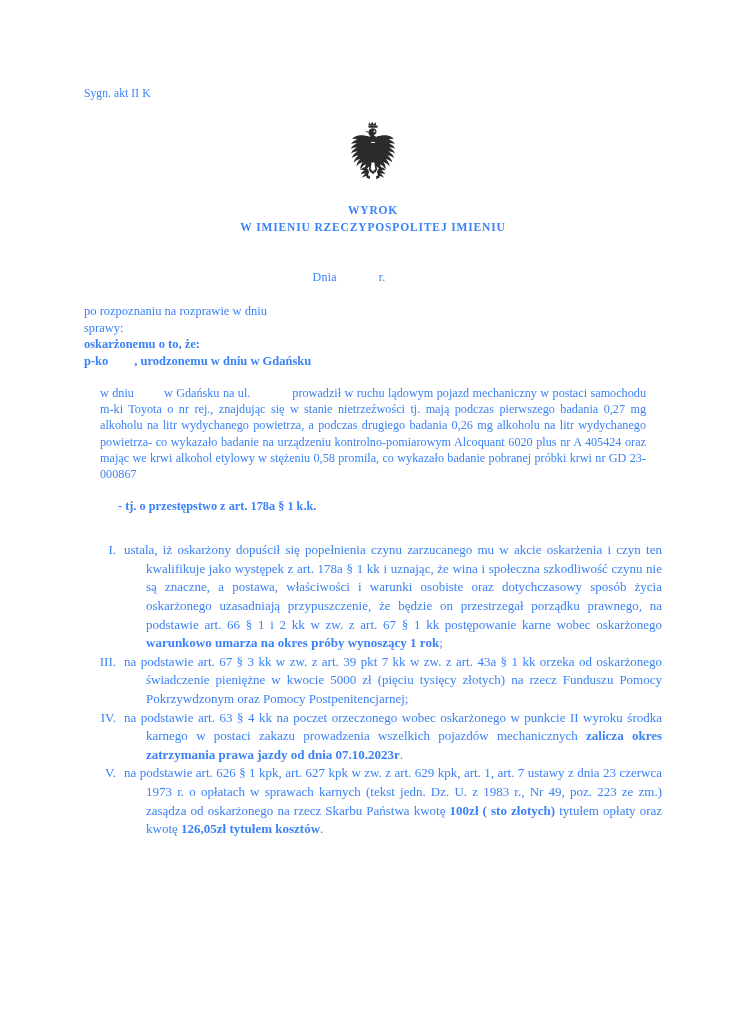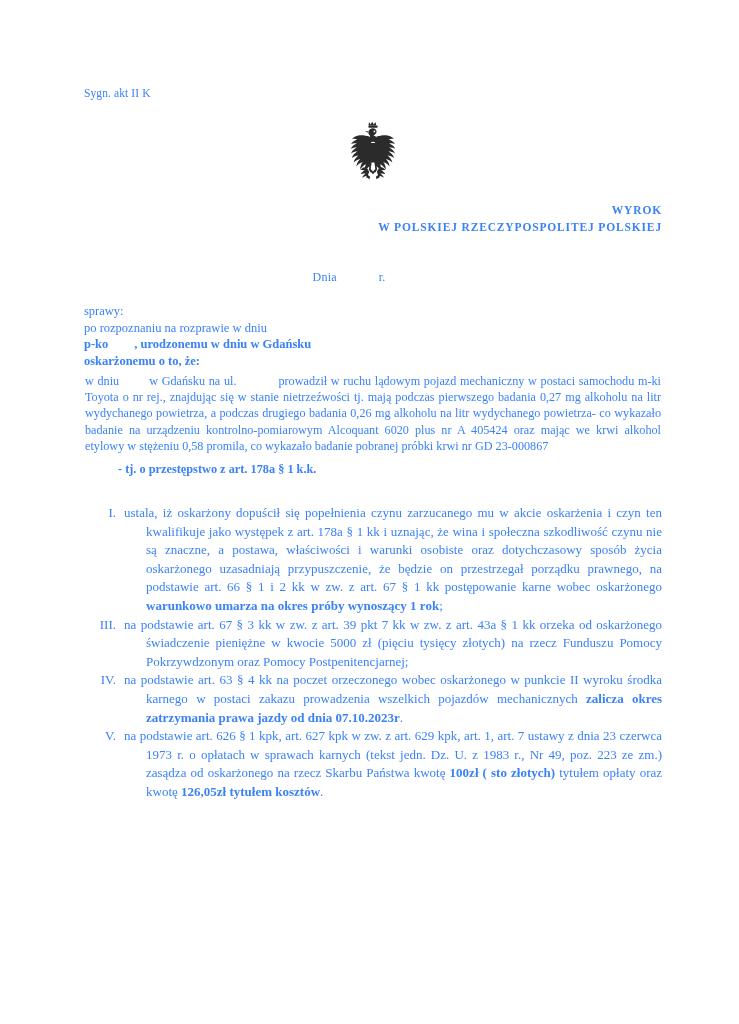--- a/index.html
+++ b/index.html
@@ -38,21 +38,21 @@
     height: 74px;
   }
   .emblem {
     display: inline-block;
     width: 66px;
     height: 74px;
     vertical-align: top;
   }
   .title-block {
     margin-top: 12px;
-    text-align: right;
+    text-align: center;
     font-weight: bold;
     font-size: 11.5px;
     letter-spacing: 0.85px;
     line-height: 17px;
   }
   .title-main { display: block; }
   .title-sub { display: block; }
 
   .date-line {
     margin-top: 34px;
@@ -89,21 +89,21 @@
   .intro-line.b { font-weight: bold; }
   .gap-sm { display: inline-block; width: 26px; }
 
   
   .charge {
     margin-top: 4px;
     font-size: 12.2px;
     line-height: 16.2px;
     text-align: justify;
   }
-  .charge p { margin: 1px; }
+  .charge p { margin: 16px; }
   .gap-md { display: inline-block; width: 30px; }
   .gap-lg { display: inline-block; width: 42px; }
 
   .qualification {
     margin-top: 7px;
     padding-left: 34px;
     font-size: 12.3px;
     font-weight: bold;
     line-height: 16px;
   }
@@ -169,33 +169,33 @@
             <path d="M39.8 50.8 c2.4 .3 4.6 1.5 6.0 3.5 -1.8-.6-3.2-.5-4.6 .3 1.9 .7 3.3 1.9 4.1 3.6 -1.8-.9-3.3-1.0-4.9-.5 1.7 1.0 2.9 2.3 3.4 4.0 -1.9-1.3-3.6-1.8-5.4-1.6 l-1.6-4.4 z"></path>
             <path d="M27.0 58.4 l3.0 2.2 -.4 2.6 -3.4-2.0 z"></path>
             <path d="M39.0 58.4 l-3.0 2.2 .4 2.6 3.4-2.0 z"></path>
           </g>
         </svg>
       </span>
     </div>
 
     <div class="title-block">
       <span class="title-main">WYROK</span>
-      <span class="title-sub">W POLSKIEJ RZECZYPOSPOLITEJ POLSKIEJ</span>
+      <span class="title-sub">W IMIENIU RZECZYPOSPOLITEJ IMIENIU</span>
     </div>
 
     <div class="date-line">
       <span>Dnia</span><span class="date-gap"></span><span>r.</span>
     </div>
 
 
     <div class="intro">
+      <span class="intro-line">po rozpoznaniu na rozprawie w dniu</span>
       <span class="intro-line">sprawy:</span>
-      <span class="intro-line">po rozpoznaniu na rozprawie w dniu</span>
+      <span class="intro-line b">oskarżonemu o to, że:</span>
       <span class="intro-line b"><span>p-ko</span><span class="gap-sm"></span><span>, urodzonemu w dniu w Gdańsku</span></span>
-      <span class="intro-line b">oskarżonemu o to, że:</span>
     </div>
 
     <div class="charge">
       <p><span>w dniu</span><span class="gap-md"></span><span>w Gdańsku na ul.</span><span class="gap-lg"></span><span>prowadził w ruchu lądowym pojazd mechaniczny w postaci samochodu m-ki Toyota o nr rej., znajdując się w stanie nietrzeźwości tj. mają podczas pierwszego badania 0,27 mg alkoholu na litr wydychanego powietrza, a podczas drugiego badania 0,26 mg alkoholu na litr wydychanego powietrza- co wykazało badanie na urządzeniu kontrolno-pomiarowym Alcoquant 6020 plus nr A 405424 oraz mając we krwi alkohol etylowy w stężeniu 0,58 promila, co wykazało badanie pobranej próbki krwi nr GD 23-000867</span></p>
     </div>
 
     <div class="qualification">- tj. o przestępstwo z art. 178a § 1 k.k.</div>
 
     <div class="ruling">
 

